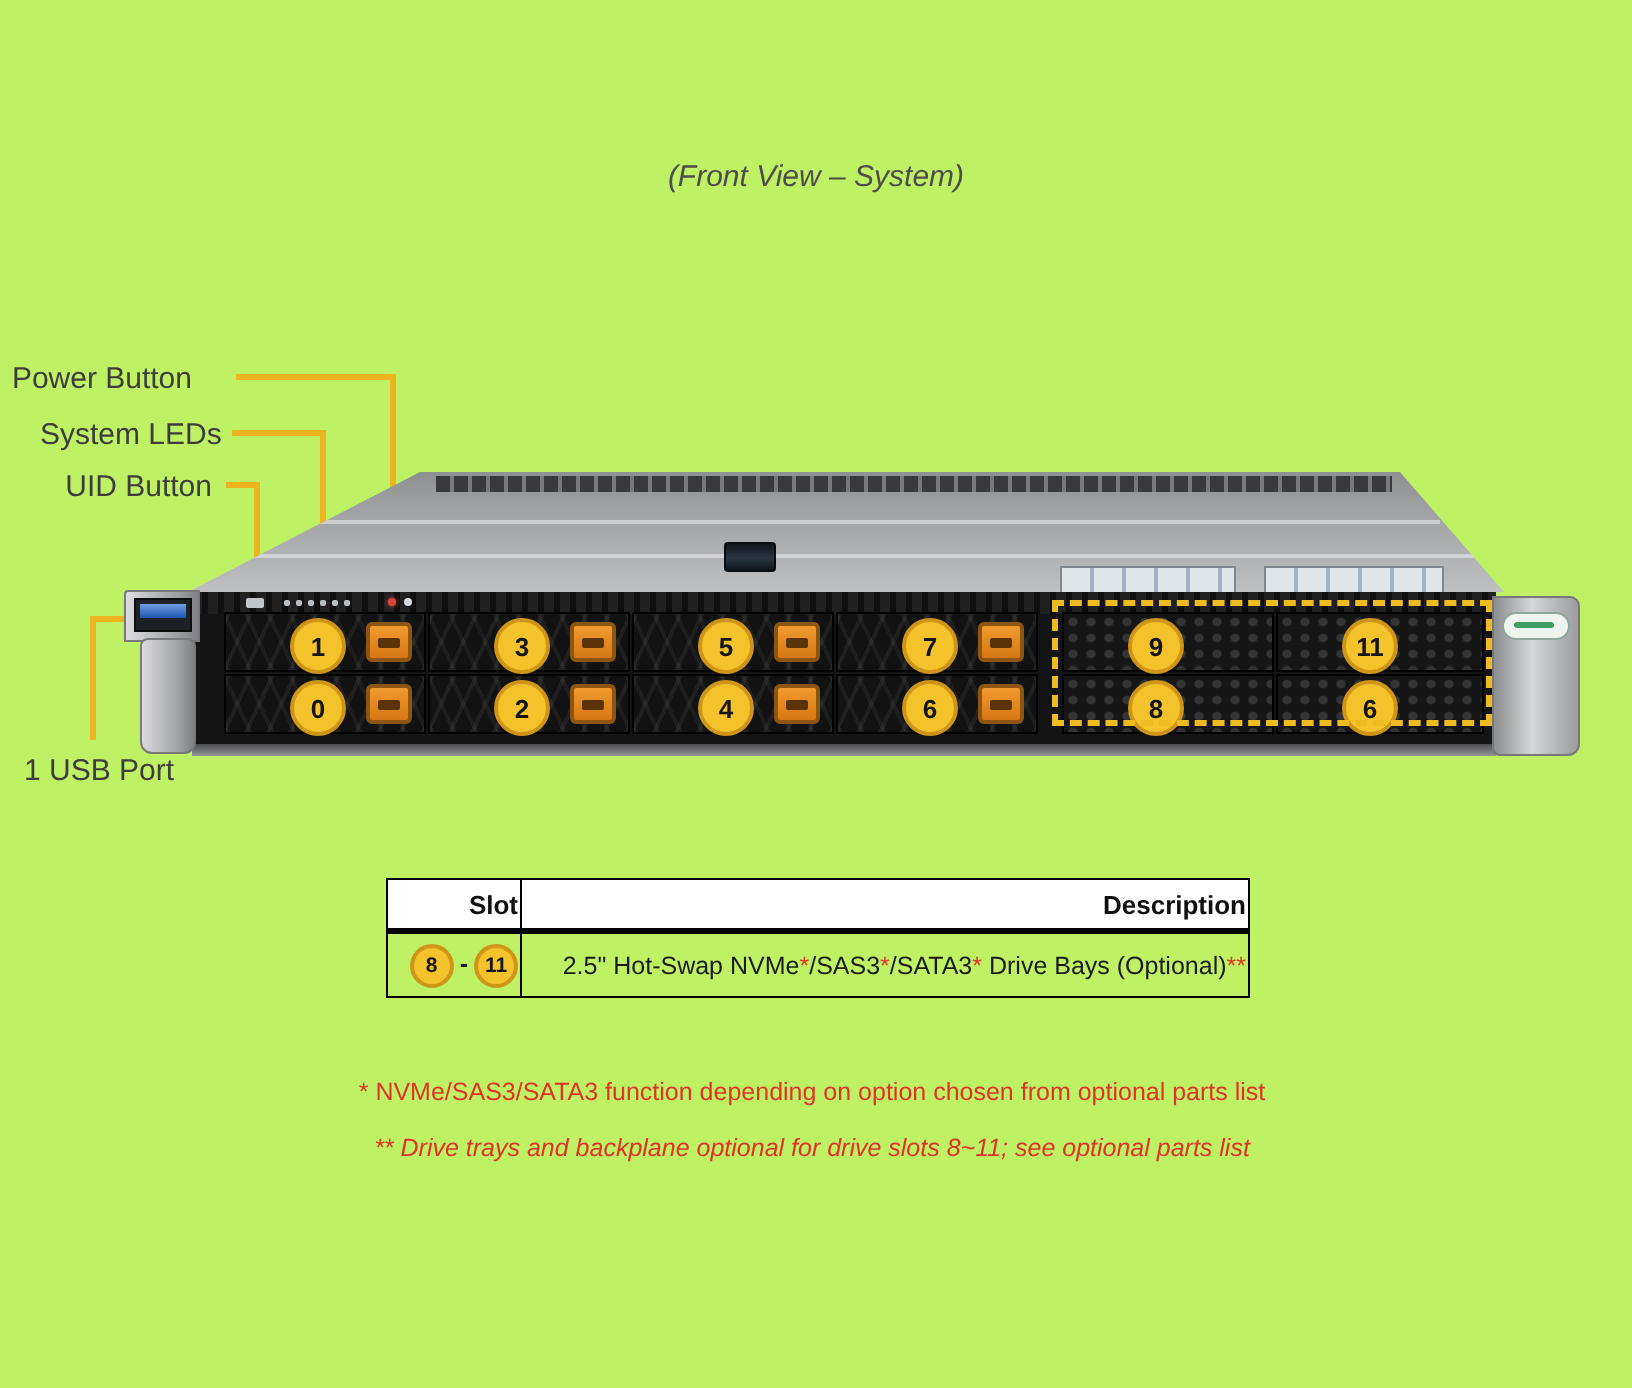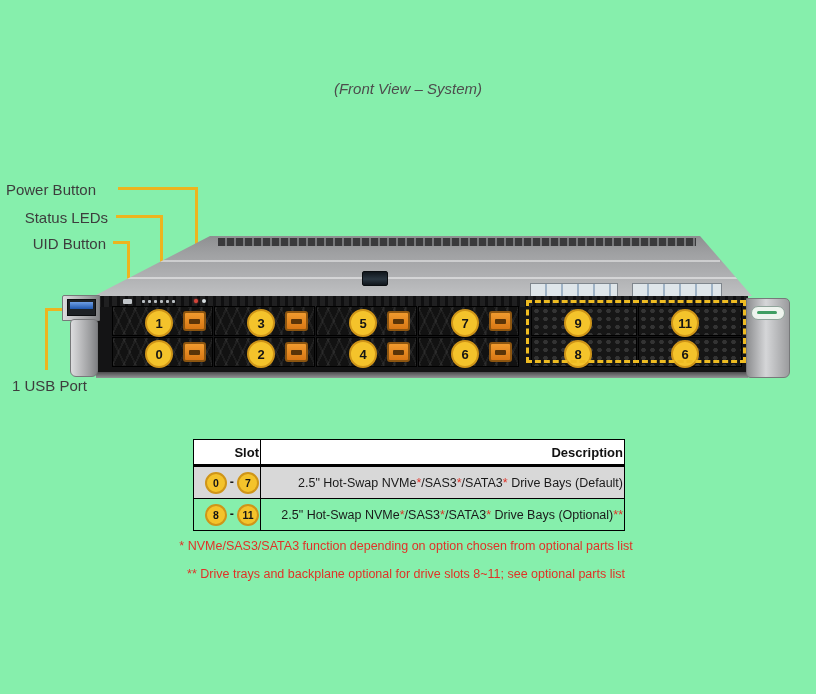--- a/index.html
+++ b/index.html
@@ -1,16 +1,16 @@
 <!DOCTYPE html>
 <html><head>
 <meta charset="utf-8">
 <style>
   html,body{margin:0;padding:0;background:#fff;}
-  #canvas{position:relative;width:816px;height:694px;background:#86efac;overflow:hidden;
+  #canvas{position:relative;width:816px;height:694px;background:#bef264;overflow:hidden;
           font-family:"Liberation Sans", sans-serif;}
 
   
   .fig-title{position:absolute;top:80px;left:0;right:0;text-align:center;
              font-style:italic;font-size:15px;color:#4d4d4d;}
 
   
   .co-label{position:absolute;font-size:15px;color:#3d3d3d;white-space:nowrap;}
   #lbl-power{top:181px;left:4px;width:92px;text-align:right;}
   #lbl-status{top:209px;left:20px;width:88px;text-align:right;}
@@ -101,31 +101,31 @@
   tr.shaded td{background:#d8d8d8;}
   tr:last-child td{border-bottom:2px solid #000;}
   .tbl-circle{display:inline-flex;align-items:center;justify-content:center;width:18px;height:18px;
     border-radius:50%;background:#f4c32b;border:2px solid #cf9518;font-size:10.5px;font-weight:bold;
     color:#151515;vertical-align:middle;}
   .slot-dash{margin:0 3px;font-weight:bold;}
   .red{color:#e03227;}
 
   
   .footnote{position:absolute;left:0;right:4px;text-align:center;color:#e03227;font-size:12.5px;}
-  #fn1{top:539px;} #fn2{top:567px;}
+  #fn1{top:539px;} #fn2{top:567px;font-style:italic;}
 </style>
 </head>
 <body>
 
 <div id="canvas">
 
   <div class="fig-title">(Front View – System)</div>
 
   <div class="co-label" id="lbl-power">Power Button</div>
-  <div class="co-label" id="lbl-status">Status LEDs</div>
+  <div class="co-label" id="lbl-status">System LEDs</div>
   <div class="co-label" id="lbl-uid">UID Button</div>
   <div class="co-label" id="lbl-usb">1 USB Port</div>
 
   <div class="cl h" style="left:118px;top:187px;width:80px;"></div>
   <div class="cl v" style="left:195px;top:187px;height:113px;"></div>
   <div class="cl h" style="left:116px;top:215px;width:47px;"></div>
   <div class="cl v" style="left:160px;top:215px;height:85px;"></div>
   <div class="cl h" style="left:113px;top:241px;width:17px;"></div>
   <div class="cl v" style="left:127px;top:241px;height:59px;"></div>
   <div class="cl h" style="left:45px;top:308px;width:25px;"></div>
@@ -231,28 +231,20 @@
   </div>
 
   <table id="slot-table">
     <thead>
       <tr>
         <th class="col-slot">Slot</th>
         <th>Description</th>
       </tr>
     </thead>
     <tbody>
-      <tr class="shaded">
-        <td class="col-slot">
-          <span class="tbl-circle">0</span><span class="slot-dash">-</span><span class="tbl-circle">7</span>
-        </td>
-        <td class="col-desc">
-          <span>2.5" Hot-Swap NVMe</span><span class="red">*</span><span>/SAS3</span><span class="red">*</span><span>/SATA3</span><span class="red">*</span><span> Drive Bays (Default)</span><span class="red"></span>
-        </td>
-      </tr>
       <tr>
         <td class="col-slot">
           <span class="tbl-circle">8</span><span class="slot-dash">-</span><span class="tbl-circle">11</span>
         </td>
         <td class="col-desc">
           <span>2.5" Hot-Swap NVMe</span><span class="red">*</span><span>/SAS3</span><span class="red">*</span><span>/SATA3</span><span class="red">*</span><span> Drive Bays (Optional)</span><span class="red">**</span>
         </td>
       </tr>
     </tbody>
   </table>

